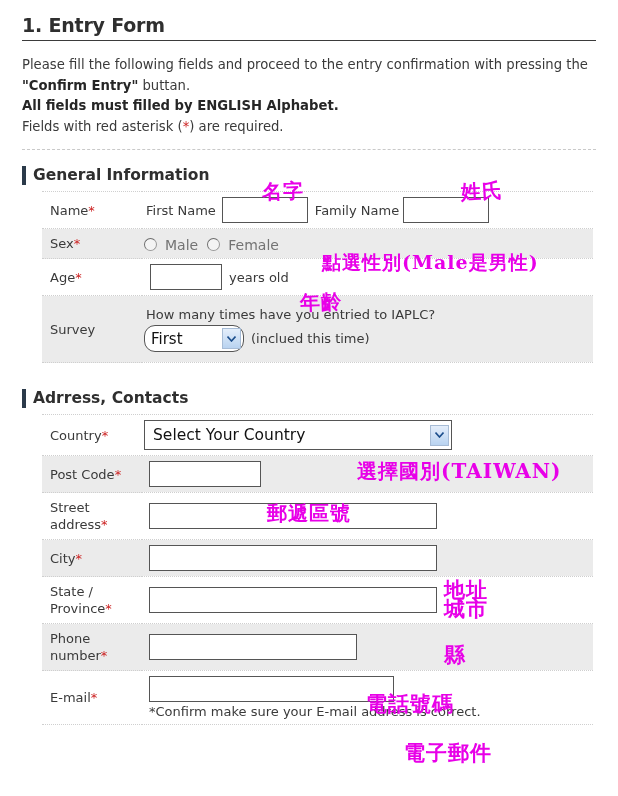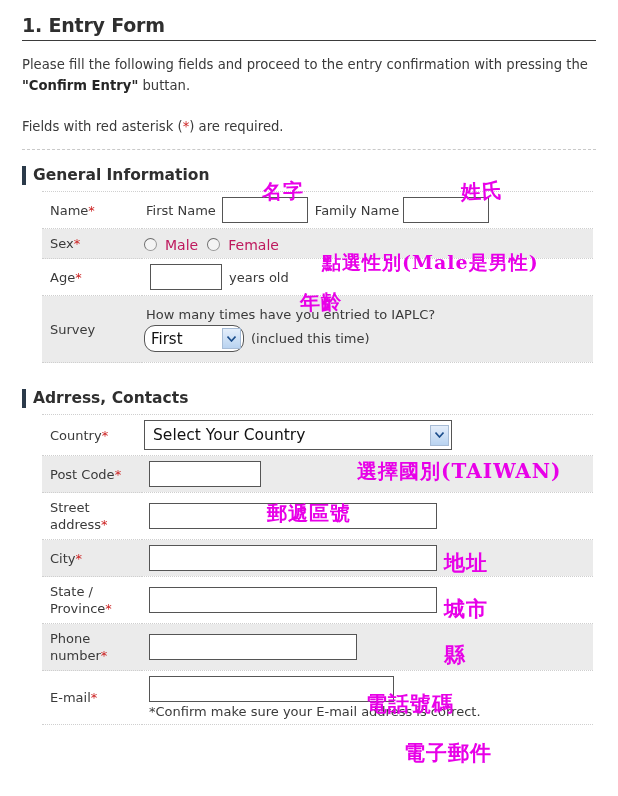--- a/index.html
+++ b/index.html
@@ -130,21 +130,21 @@
     border-radius: 50%;
     background: #f4f4f4;
     border: 1px solid #9a9a9a;
     border-top-color: #6d6d6d;
     border-left-color: #6d6d6d;
     display: inline-block;
     vertical-align: middle;
   }
   .radio-label {
     font-size: 14px;
-    color: #be185d;
+    color: #737373;
     padding: 0 4px 0 8px;
     vertical-align: middle;
   }
 
   
   .sel {
     display: inline-flex;
     align-items: center;
     border: 1px solid #555555;
     background: #ffffff;
@@ -205,21 +205,21 @@
 </style>
 </head>
 <body>
 
 <div class="page-title-wrap">
   <div class="page-title">1. Entry Form</div>
 </div>
 
 <div class="intro">
   <span>Please fill the following fields and proceed to the entry confirmation with pressing the </span><b>"Confirm Entry"</b><span> buttan.</span><br>
-  <br>
+  <b>All fields must filled by ENGLISH Alphabet.</b><br>
   <span>Fields with red asterisk (</span><span class="ast">*</span><span>) are required.</span>
 </div>
 <div class="intro-rule"></div>
 
 <div class="section-head">
   <div class="section-bar"></div>
   <div class="section-title">General Information</div>
 </div>
 
 <table class="form-table">
@@ -333,21 +333,21 @@
 <div class="anno" style="left:461px; top:178px; font-size:20px; transform:rotate(-3deg);">姓氏</div>
 
 <div class="anno" style="left:322px; top:250px; font-size:19px;">點選性別(Male是男性)</div>
 
 <div class="anno" style="left:300px; top:289px; font-size:20px; transform:rotate(-2deg);">年齡</div>
 
 <div class="anno" style="left:357px; top:458px; font-size:20px;text-align:right;">選擇國別(TAIWAN)</div>
 
 <div class="anno" style="left:267px; top:500px; font-size:20px;">郵遞區號</div>
 
-<div class="anno" style="left:444px; top:549px; font-size:21px;">地址</div>
+<div class="anno" style="left:444px; top:576px; font-size:21px;">地址</div>
 
 <div class="anno" style="left:444px; top:595px; font-size:21px;">城市</div>
 
 <div class="anno" style="left:444px; top:641px; font-size:21px;">縣</div>
 
 <div class="anno" style="left:366px; top:690px; font-size:21px;">電話號碼</div>
 
 <div class="anno" style="left:404px; top:739px; font-size:21px;">電子郵件</div>
 
 </body></html>

